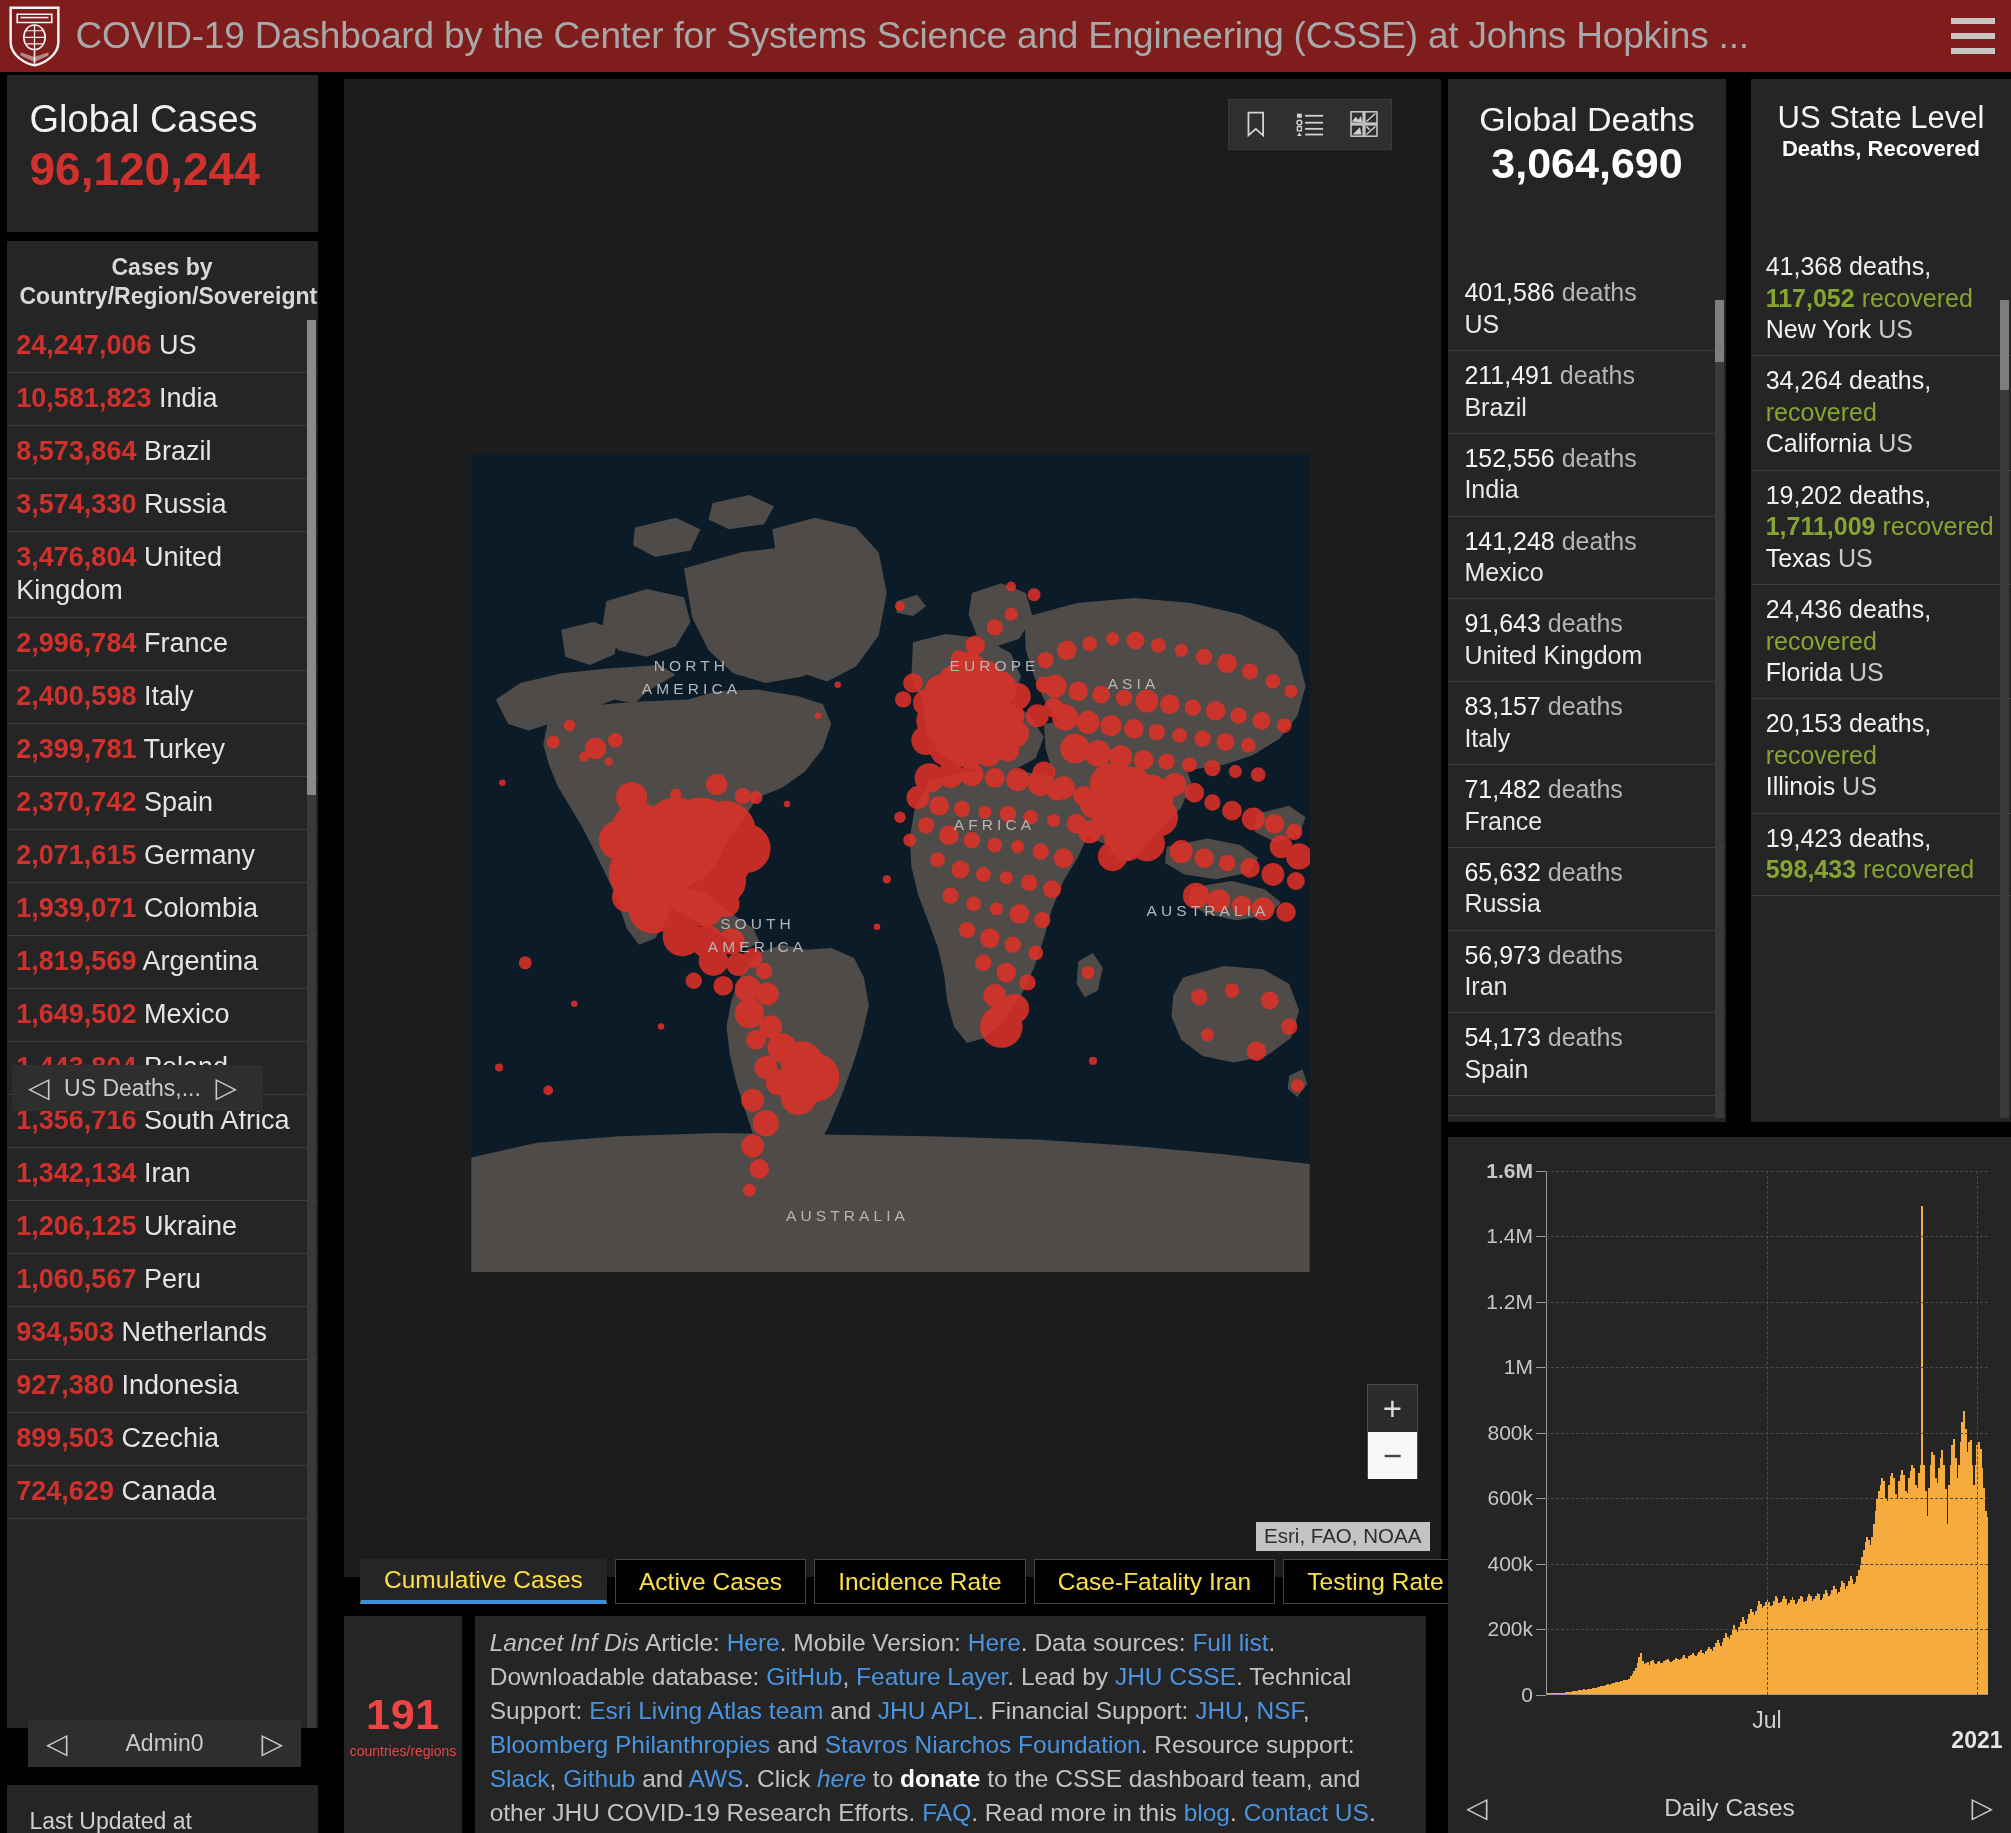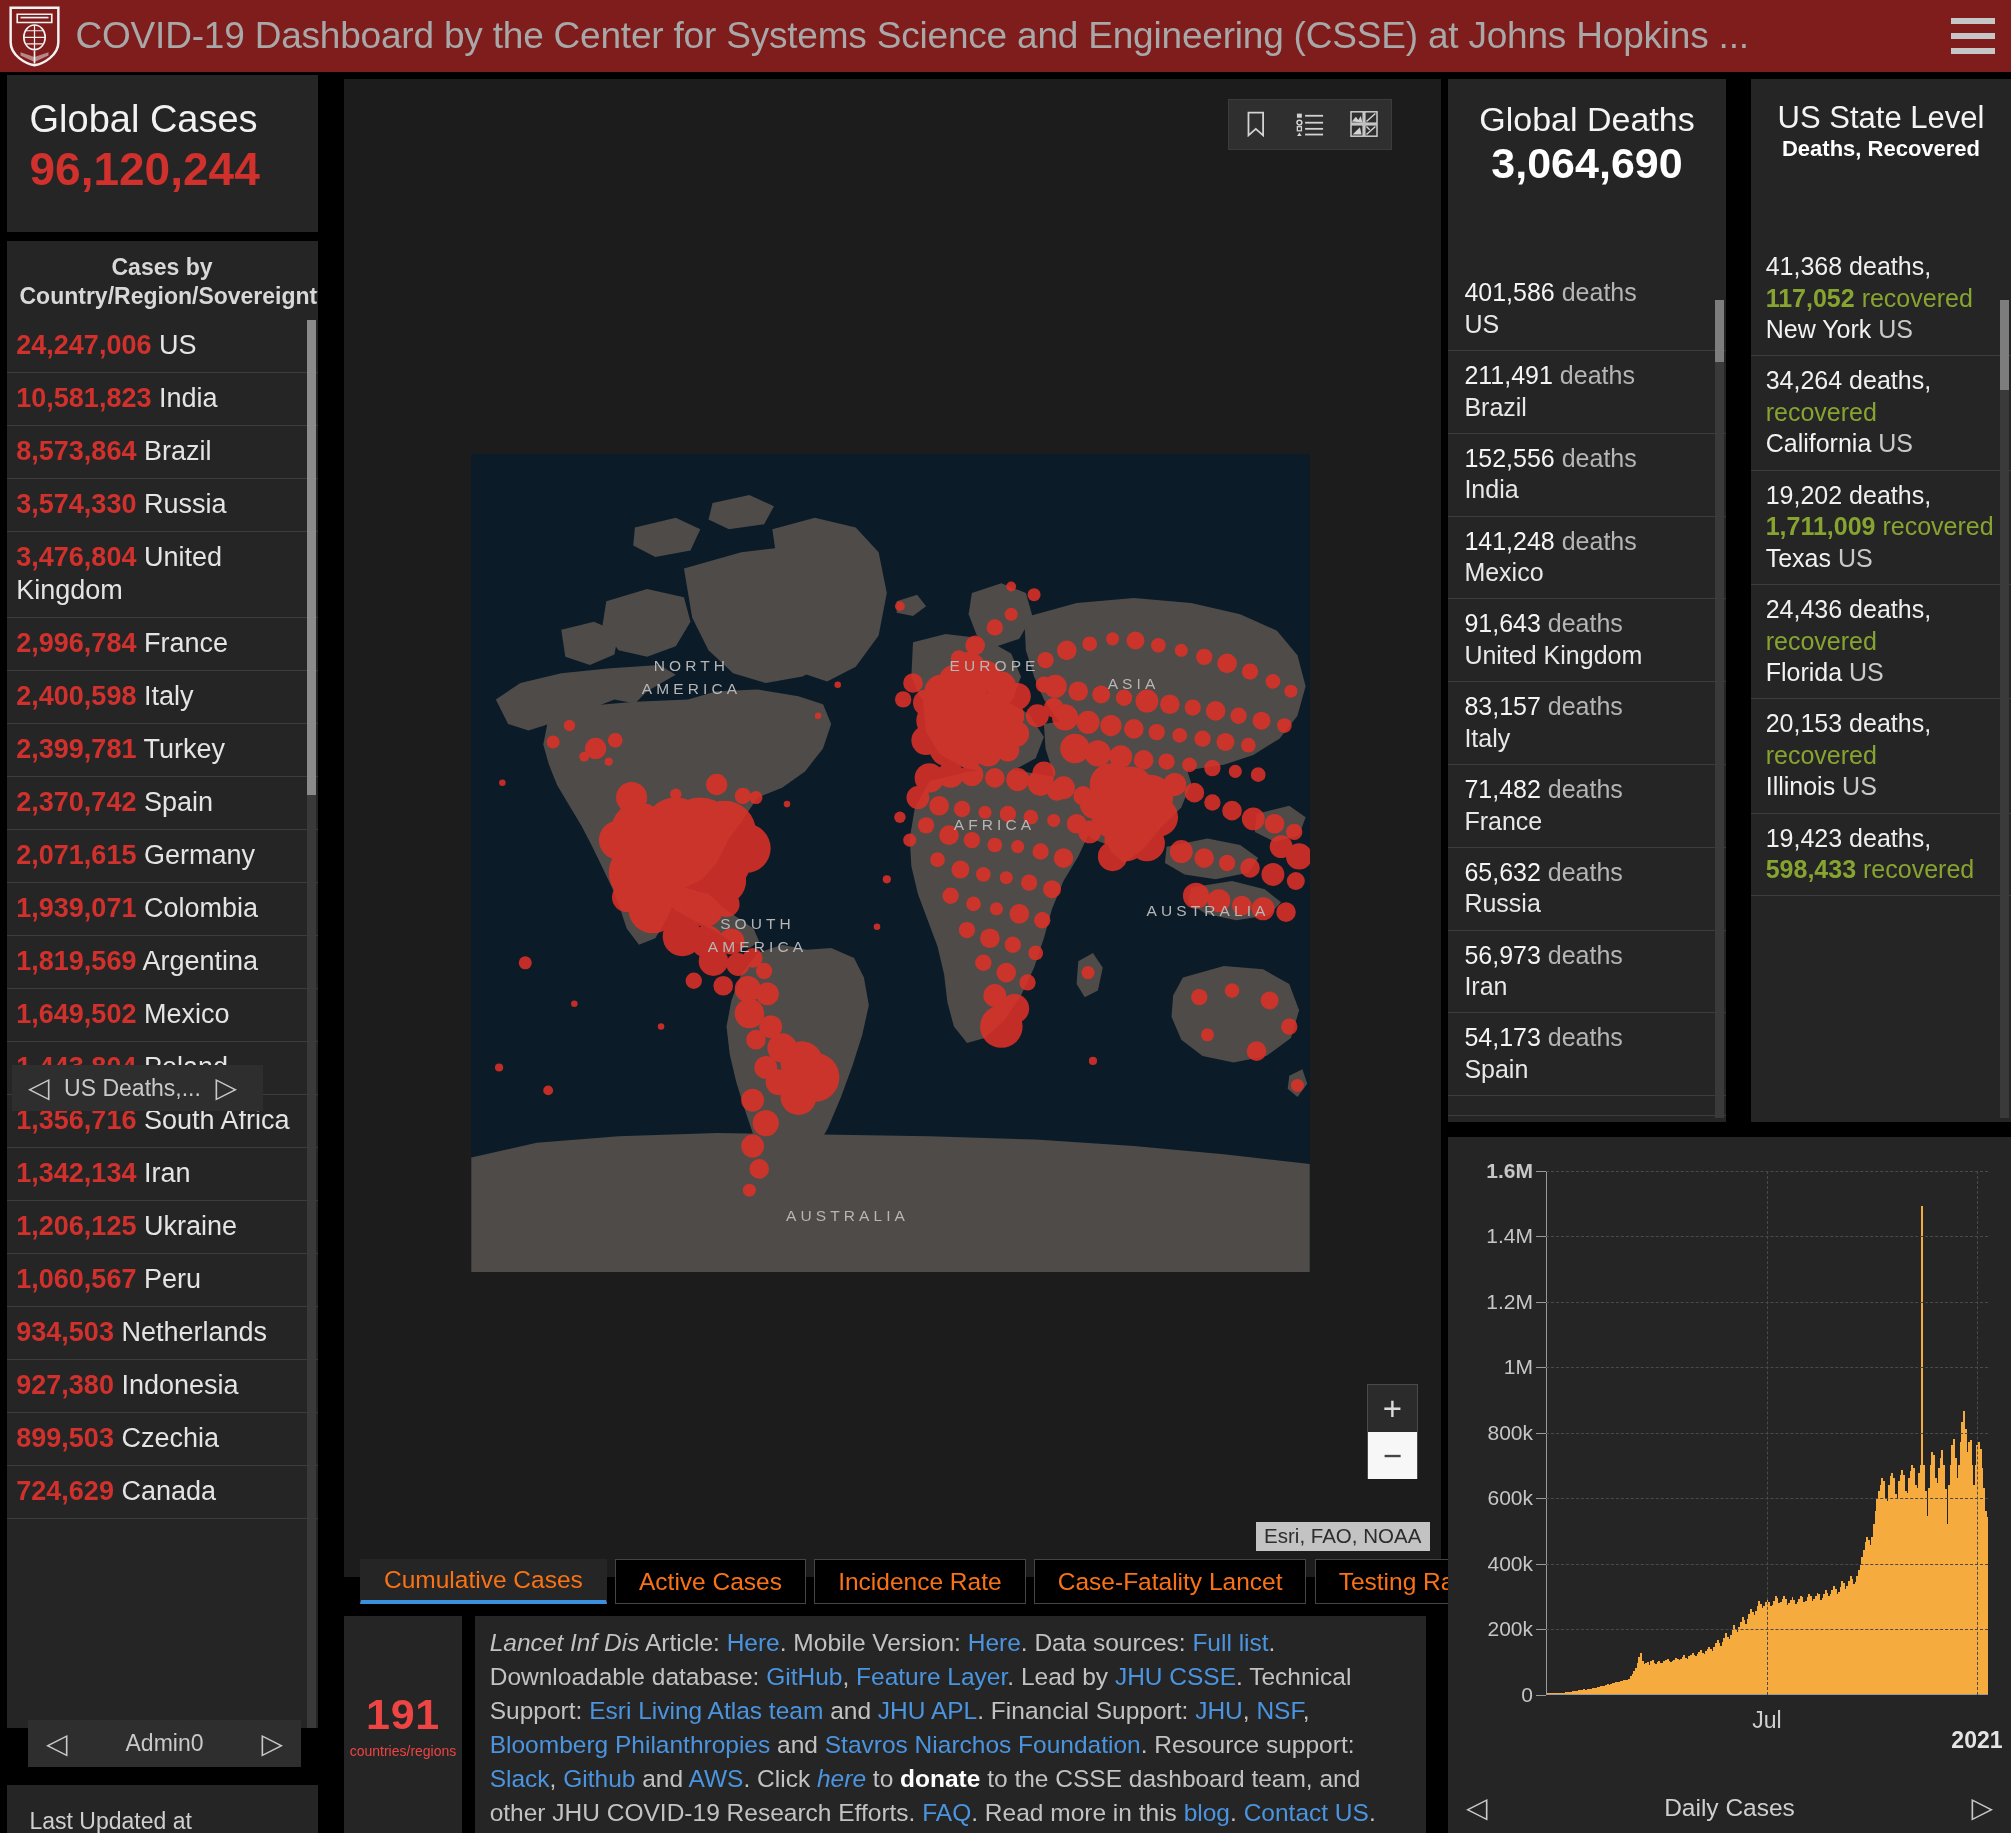--- a/index.html
+++ b/index.html
@@ -97,21 +97,21 @@
   #zoom-out { width: 100%; height: 47px; background: #f7f7f7; color: #444;
     display: flex; align-items: center; justify-content: center; font-size: 33px; cursor: pointer; }
   #map-attrib {
     position: absolute; right: 11.5px; bottom: 26px; background: #c3c3c3; color: #2d2d2d;
     font-size: 20.5px; padding: 1.6px 8.2px 3.3px 8.2px;
   }
 
   
   #tabbar { position: absolute; left: 360px; top: 1559px; height: 45px; display: flex; align-items: stretch; }
   .tab {
-    background: #000; border: 0.8px solid #454545; color: #f97316; font-size: 24.5px;
+    background: #000; border: 0.8px solid #454545; color: #fde047; font-size: 24.5px;
     display: flex; align-items: center; padding: 0 23px; margin-right: 8.2px; cursor: pointer;
     position: relative;
   }
   .tab.active { background: #252525; border-color: #252525; border-bottom: 4.1px solid #3b8fdd; }
 
   
   #footer-countries {
     position: absolute; left: 344px; top: 1616px; width: 118px; height: 217px;
     background: #252525; display: flex; flex-direction: column;
     align-items: center; justify-content: center; color: #ef4444;
@@ -601,21 +601,21 @@
     <div id="zoom-in">+</div>
     <div id="zoom-out">−</div>
   </div>
   <div id="map-attrib">Esri, FAO, NOAA</div>
 </div>
 
 <div id="tabbar">
     <div class="tab active">Cumulative Cases</div>
     <div class="tab">Active Cases</div>
     <div class="tab">Incidence Rate</div>
-    <div class="tab">Case-Fatality Lancet</div>
+    <div class="tab">Case-Fatality Iran</div>
     <div class="tab">Testing Rate</div>
   </div>
 
 <div id="footer-countries">
   <div class="fc-num">191</div>
   <div class="fc-label">countries/regions</div>
 </div>
 
 <div id="footer-text"><span class="it">Lancet Inf Dis</span> Article: <a>Here</a>. Mobile Version: <a>Here</a>. Data sources: <a>Full list</a>. Downloadable database: <a>GitHub</a>, <a>Feature Layer</a>. Lead by <a>JHU CSSE</a>. Technical Support: <a>Esri Living Atlas team</a> and <a>JHU APL</a>. Financial Support: <a>JHU</a>, <a>NSF</a>, <a>Bloomberg Philanthropies</a> and <a>Stavros Niarchos Foundation</a>. Resource support: <a>Slack</a>, <a>Github</a> and <a>AWS</a>. Click <a class="it">here</a> to <b>donate</b> to the CSSE dashboard team, and other JHU COVID-19 Research Efforts. <a>FAQ</a>. Read more in this <a>blog</a>. <a>Contact US</a>.</div>
 

